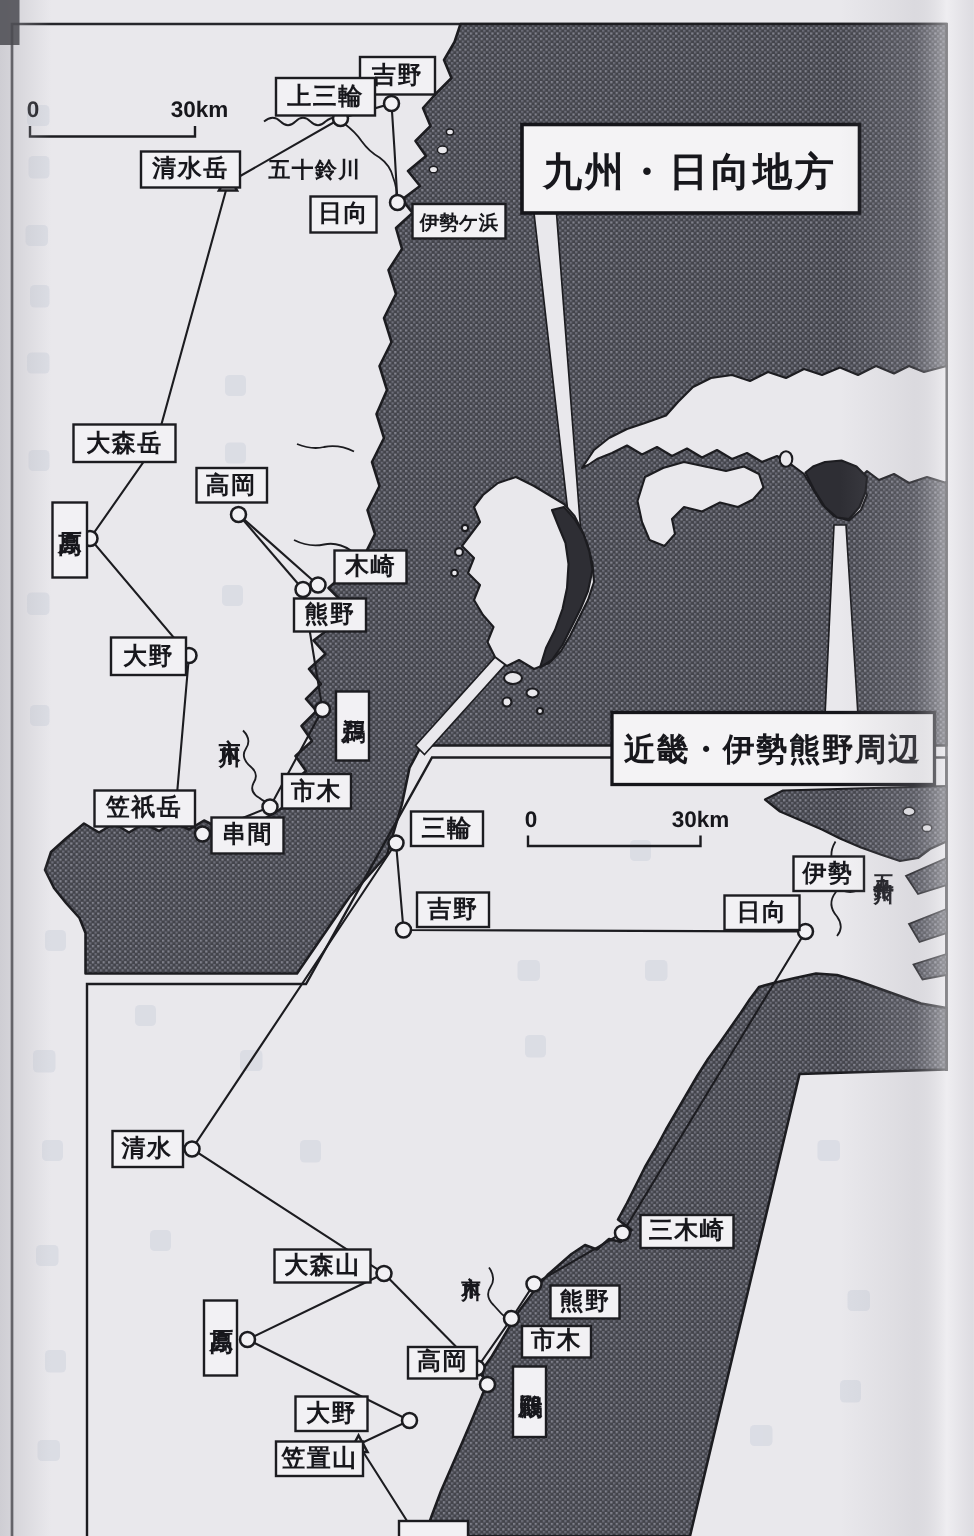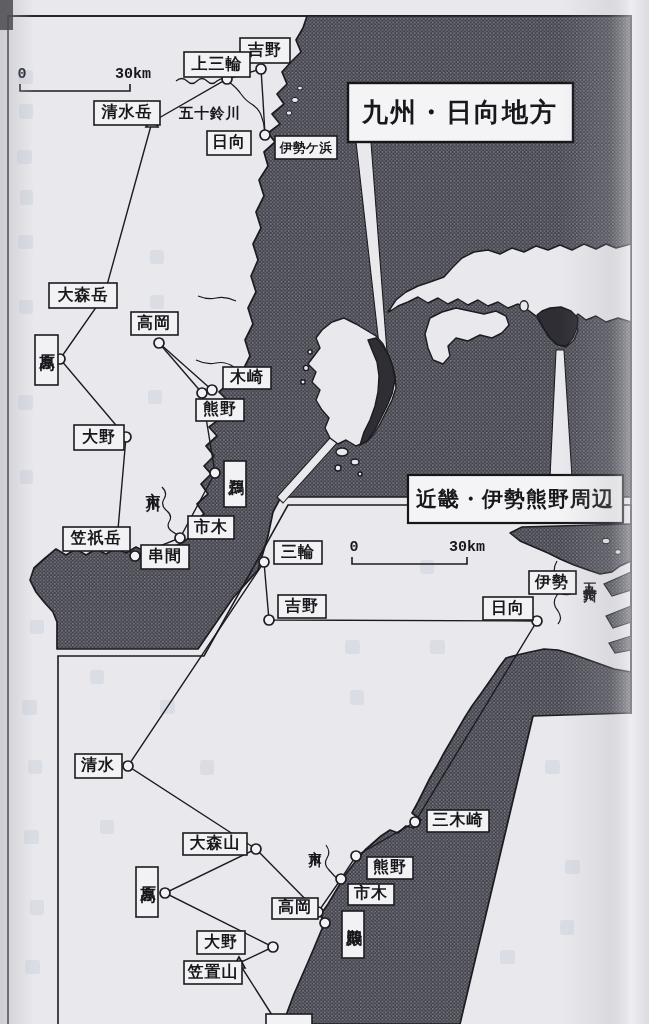--- a/index.html
+++ b/index.html
@@ -1,17 +1,17 @@
 <!DOCTYPE html>
 <html><head>
 <meta charset="utf-8">
 <style>
   html,body{margin:0;padding:0;background:#dcdbe0;}
   #stage{position:relative;width:649px;height:1024px;overflow:hidden;
-         font-family:Liberation Mono, monospace;}
+         font-family:Liberation Sans, sans-serif;}
   svg{display:block}
   text{fill:#17171c;}
   .lbl{font-size:16px;font-weight:600;letter-spacing:1px;}
   .lbl-sm{font-size:13px;font-weight:600;}
   .riverlbl{font-size:14.5px;font-weight:600;letter-spacing:1px;}
   .vtext{writing-mode:vertical-rl;text-orientation:upright;letter-spacing:2px;}
   .title1{font-size:26px;font-weight:700;letter-spacing:2px;}
   .title2{font-size:21px;font-weight:700;letter-spacing:1px;}
   .scaletxt{font-size:15px;font-weight:600;}
 </style>

